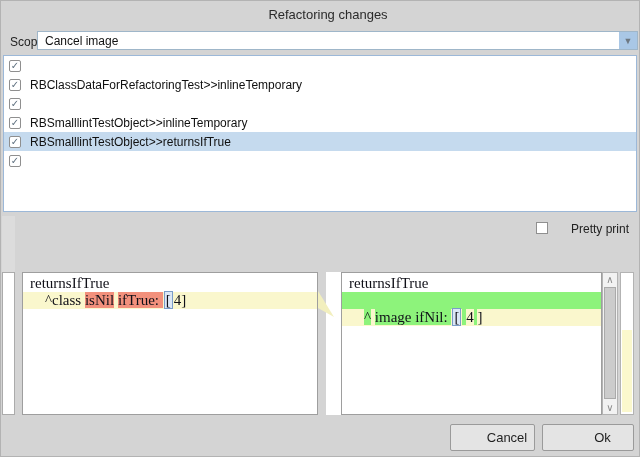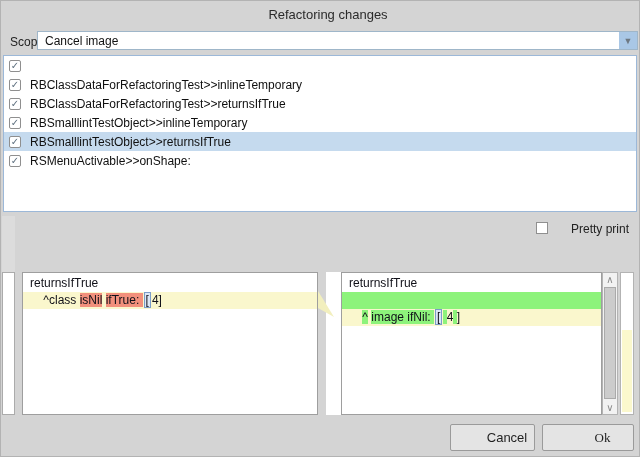--- a/index.html
+++ b/index.html
@@ -38,22 +38,22 @@
 
   .ruler-top-strip { position:absolute; left:2px; top:216px; width:13px; height:56px; background:#dcdcdc; }
   .ruler-left { position:absolute; left:2px; top:272px; width:13px; height:143px;
                 background:#fff; border:1px solid #ababab; }
 
   .panel { position:absolute; top:272px; height:143px; background:#fff;
            border:1px solid #9e9e9e; overflow:hidden; padding-top:2px; }
   .panel.left { left:22px; width:296px; }
   .panel.right { left:341px; width:261px; }
 
-  .code-line { height:17px; line-height:17px; font-family:Liberation Sans, sans-serif;
-               font-size:12px; white-space:pre; padding-left:7px; color:#101018; }
+  .code-line { height:17px; line-height:17px; font-family:Liberation Serif, serif;
+               font-size:15px; white-space:pre; padding-left:7px; color:#101018; }
   .code-line.changed { background:#faf7cd; }
   .code-line.added_line { background:#8df37b; }
   .tok { display:inline; }
   .tok.h-removed { background:#f2907c; }
   .tok.h-added { background:#8df37b; }
   .tok.h-bracket { background:#dbe7f6; border:1px solid #7a9cc9; padding:0 1px; margin:0 1px; }
 
   .connector { position:absolute; left:318px; top:272px; width:23px; height:143px; background:#fff; }
   .connector .strip { position:absolute; left:0; top:0; width:8px; height:143px; background:#d4d4d4; }
   .connector svg { position:absolute; left:0; top:0; }
@@ -67,21 +67,21 @@
            background:#cccccc; border:1px solid #aaaaaa; }
 
   .ruler-right { position:absolute; left:620px; top:272px; width:14px; height:143px;
                  background:#fff; border:1px solid #b3b3b3; }
   .ruler-right .mark { position:absolute; left:1px; top:57px; width:10px; height:82px; background:#fbf8cd; }
 
   .btn { position:absolute; top:424px; height:27px; background:#e4e4e4; border:1px solid #9a9a9a;
          border-radius:2px; font-size:13px; color:#1e1e1e;
          display:flex; align-items:center; justify-content:center;padding-left:29px; }
   .btn.cancel { left:450px; width:85px; }
-  .btn.ok { left:542px; width:92px;font-family:Liberation Serif, serif; }
+  .btn.ok { left:542px; width:92px; }
 </style>
 </head>
 <body>
 
 <div class="frame"></div>
 
 <div class="title">Refactoring changes</div>
 
 <div class="scope-label">Scope</div>
 <div class="scope-select">
@@ -94,33 +94,31 @@
 <div class="list">
     <div class="row">
       <span class="cb">✓</span>
     </div>
     <div class="row">
       <span class="cb">✓</span>
       <span class="row-label">RBClassDataForRefactoringTest&gt;&gt;inlineTemporary</span>
     </div>
     <div class="row">
       <span class="cb">✓</span>
-      <span class="row-label">RBClassDataForRefactoringTest&gt;&gt;returnsIfTrue</span>
     </div>
     <div class="row">
       <span class="cb">✓</span>
       <span class="row-label">RBSmalllintTestObject&gt;&gt;inlineTemporary</span>
     </div>
     <div class="row selected">
       <span class="cb">✓</span>
       <span class="row-label">RBSmalllintTestObject&gt;&gt;returnsIfTrue</span>
     </div>
     <div class="row">
       <span class="cb">✓</span>
-      <span class="row-label">RSMenuActivable&gt;&gt;onShape:</span>
     </div>
   </div>
 
 <div class="pretty">
   <span class="cb2"></span>
   <span class="pretty-label">Pretty print</span>
 </div>
 
 <div class="ruler-top-strip"></div>
 <div class="ruler-left"></div>

